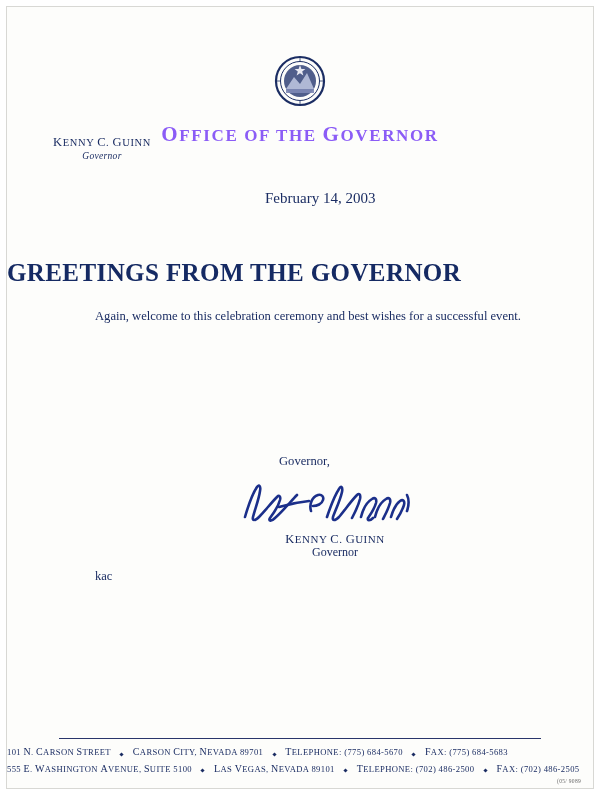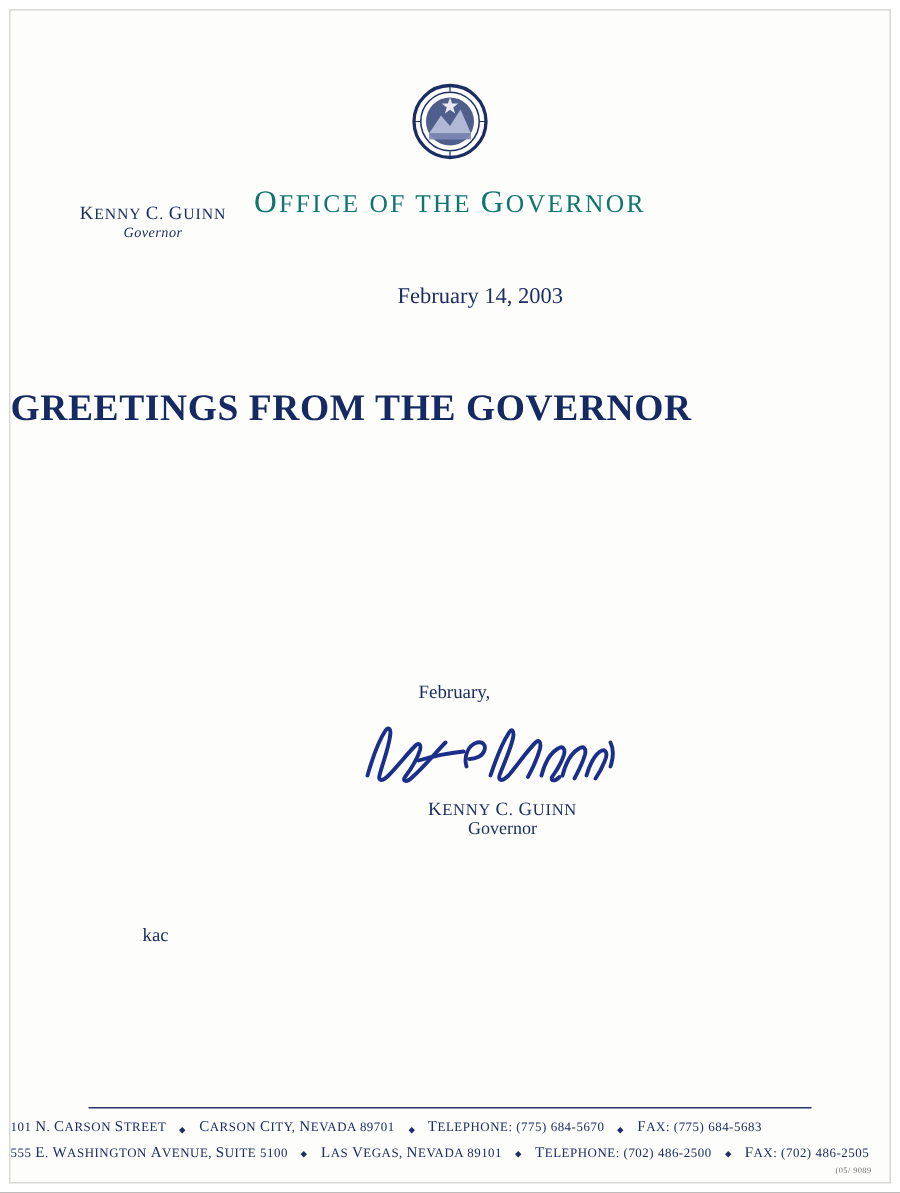--- a/index.html
+++ b/index.html
@@ -40,21 +40,22 @@
   
   .office-title {
     position: absolute;
     top: 115px;
     left: 0;
     right: 0;
     text-align: center;
     font-family: "Liberation Serif", serif;
     font-size: 17px;
     letter-spacing: 1.6px;
-    color: #0f766e;
+    color: #8b5cf6;
+    font-weight: bold;
   }
   .office-title .cap { font-size: 21px; }
 
   .gov-block {
     position: absolute;
     left: 30px;
     top: 128px;
     text-align: center;
     width: 130px;
     line-height: 1.25;
@@ -137,21 +138,20 @@
     text-align: center;
     font-size: 12px;
     color: #1b2d63;
   }
   .initials {
     position: absolute;
     left: 88px;
     top: 562px;
     font-size: 12.5px;
     color: #1b2d63;
-    margin-top: 47px;
   }
 
   
   .footer-rule {
     position: absolute;
     left: 52px;
     right: 52px;
     top: 731px;
     border-top: 1px solid #29356b;
   }
@@ -215,23 +215,24 @@
     <div class="gov-block">
       <div class="gov-name"><span class="cap">K</span><span>E</span><span>N</span><span>N</span><span>Y</span><span> </span><span class="cap">C</span><span>.</span><span> </span><span class="cap">G</span><span>U</span><span>I</span><span>N</span><span>N</span></div>
       <div class="gov-role">Governor</div>
     </div>
 
     <div class="date">February 14, 2003</div>
 
     <div class="headline">GREETINGS FROM THE GOVERNOR</div>
 
     <div class="body-text">
-    </div>
-
-    <div class="sincerely">February,</div>
+      <p>Again, welcome to this celebration ceremony and best wishes for a successful event.</p>
+    </div>
+
+    <div class="sincerely">Governor,</div>
 
     <div class="signature">
       <svg viewBox="0 0 180 62" width="180" height="62" aria-hidden="true">
         <g fill="none" stroke="#1b2f8a" stroke-width="2.6" stroke-linecap="round" stroke-linejoin="round">
           <path d="M6 44 C10 30 14 20 18 14 C20 11 22 13 21 18 C20 26 16 36 14 44 C13 48 16 48 20 44 C26 38 32 30 38 24 C40 22 42 23 41 27 C39 34 34 41 31 45 C29 48 32 49 36 45 C44 38 52 28 58 22"></path>
           <path d="M40 34 C50 31 60 29 70 28"></path>
           <path d="M72 38 C70 31 73 24 79 22 C83 21 85 24 84 27 C83 31 78 33 74 33"></path>
           <path d="M88 44 C92 32 96 22 100 16 C102 12 104 14 103 19 C101 28 96 38 94 44 C93 48 96 48 100 44 C106 37 112 28 118 22 C120 20 122 21 121 26 C119 34 115 41 113 45"></path>
           <path d="M122 44 C124 36 128 29 133 26 C136 24 138 26 137 30 C135 37 131 42 129 45 C128 48 131 48 134 45"></path>
           <path d="M136 44 C138 36 142 29 147 26 C150 24 152 26 151 30 C149 37 146 42 144 46"></path>

